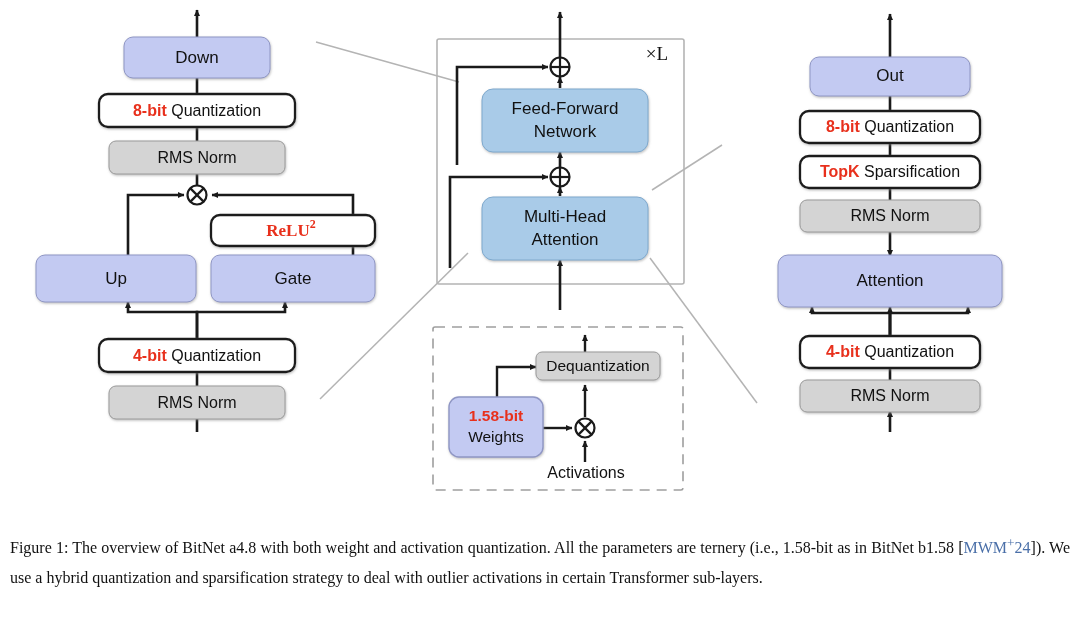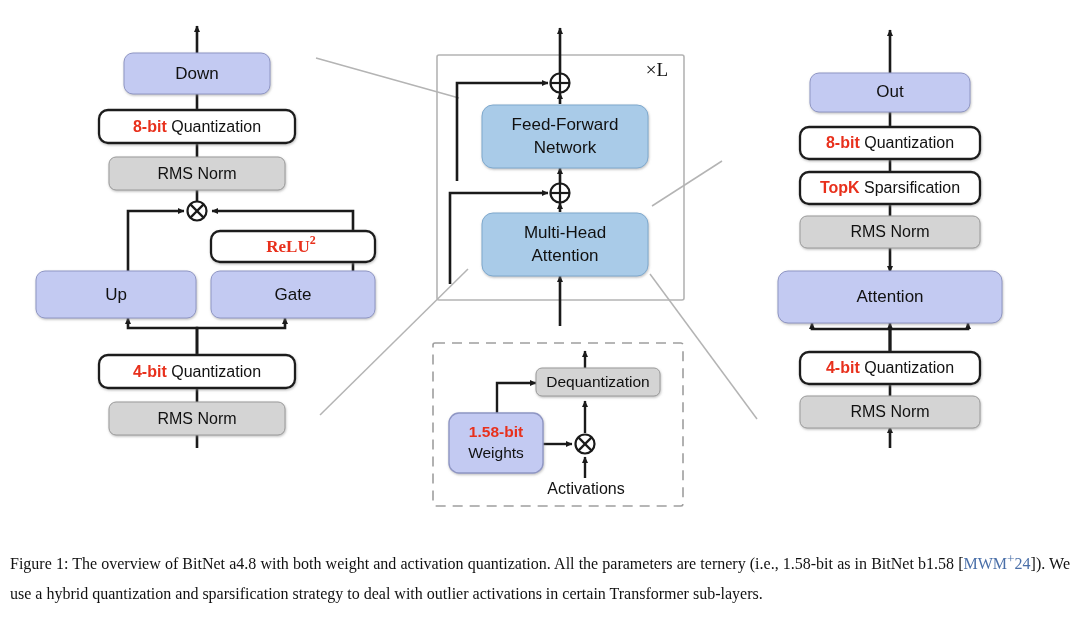--- a/index.html
+++ b/index.html
@@ -3,21 +3,21 @@
 <meta charset="utf-8">
 <style>
   html,body{margin:0;padding:0;background:#ffffff;}
   body{
     width:1080px;height:635px;
     font-family:"Liberation Sans", sans-serif;
     color:#000;
     position:relative;
     overflow:hidden;
   }
-  #figure-root{position:absolute;left:0;top:16px;width:1080px;height:514px;}
+  #figure-root{position:absolute;left:0;top:0;width:1080px;height:514px;}
   svg#diagram{position:absolute;left:0;top:0;width:1080px;height:520px;display:block;}
 
   .bx-label{
     font-family:"Liberation Sans", sans-serif;
     text-anchor:middle;
     dominant-baseline:middle;
     font-size:17px;
     fill:#111111;
   }
   .bx-label.small{font-size:16px;}

